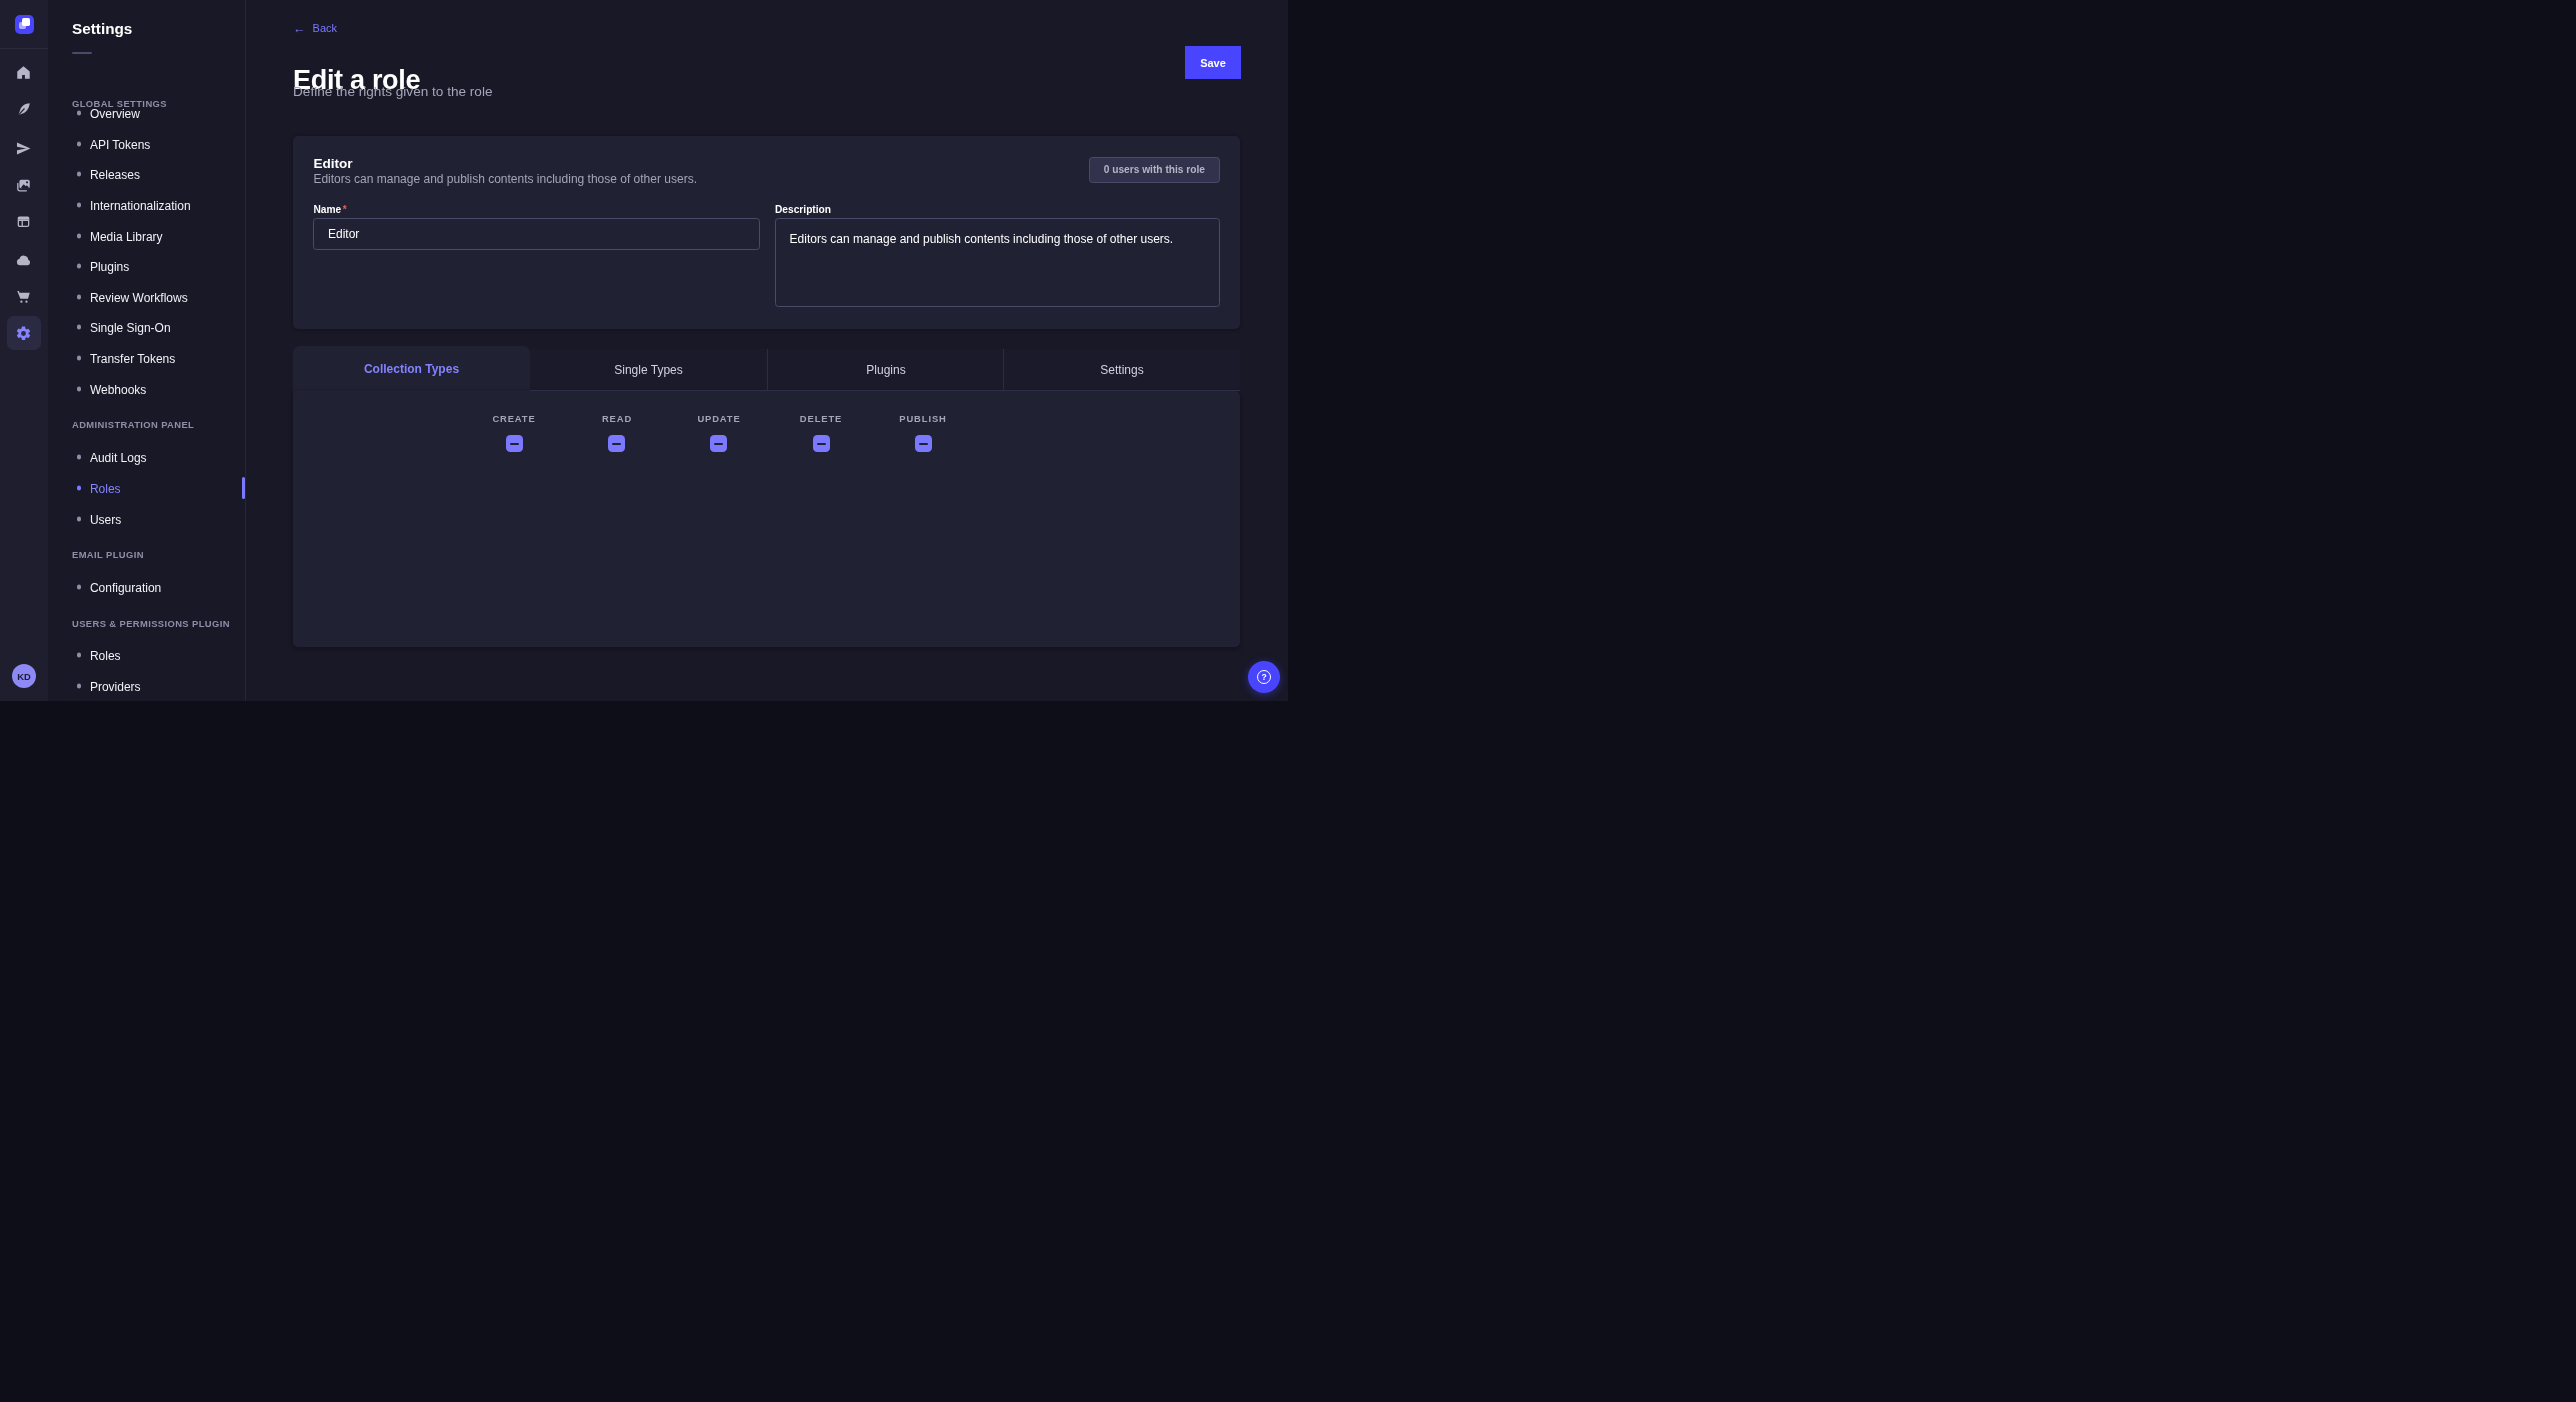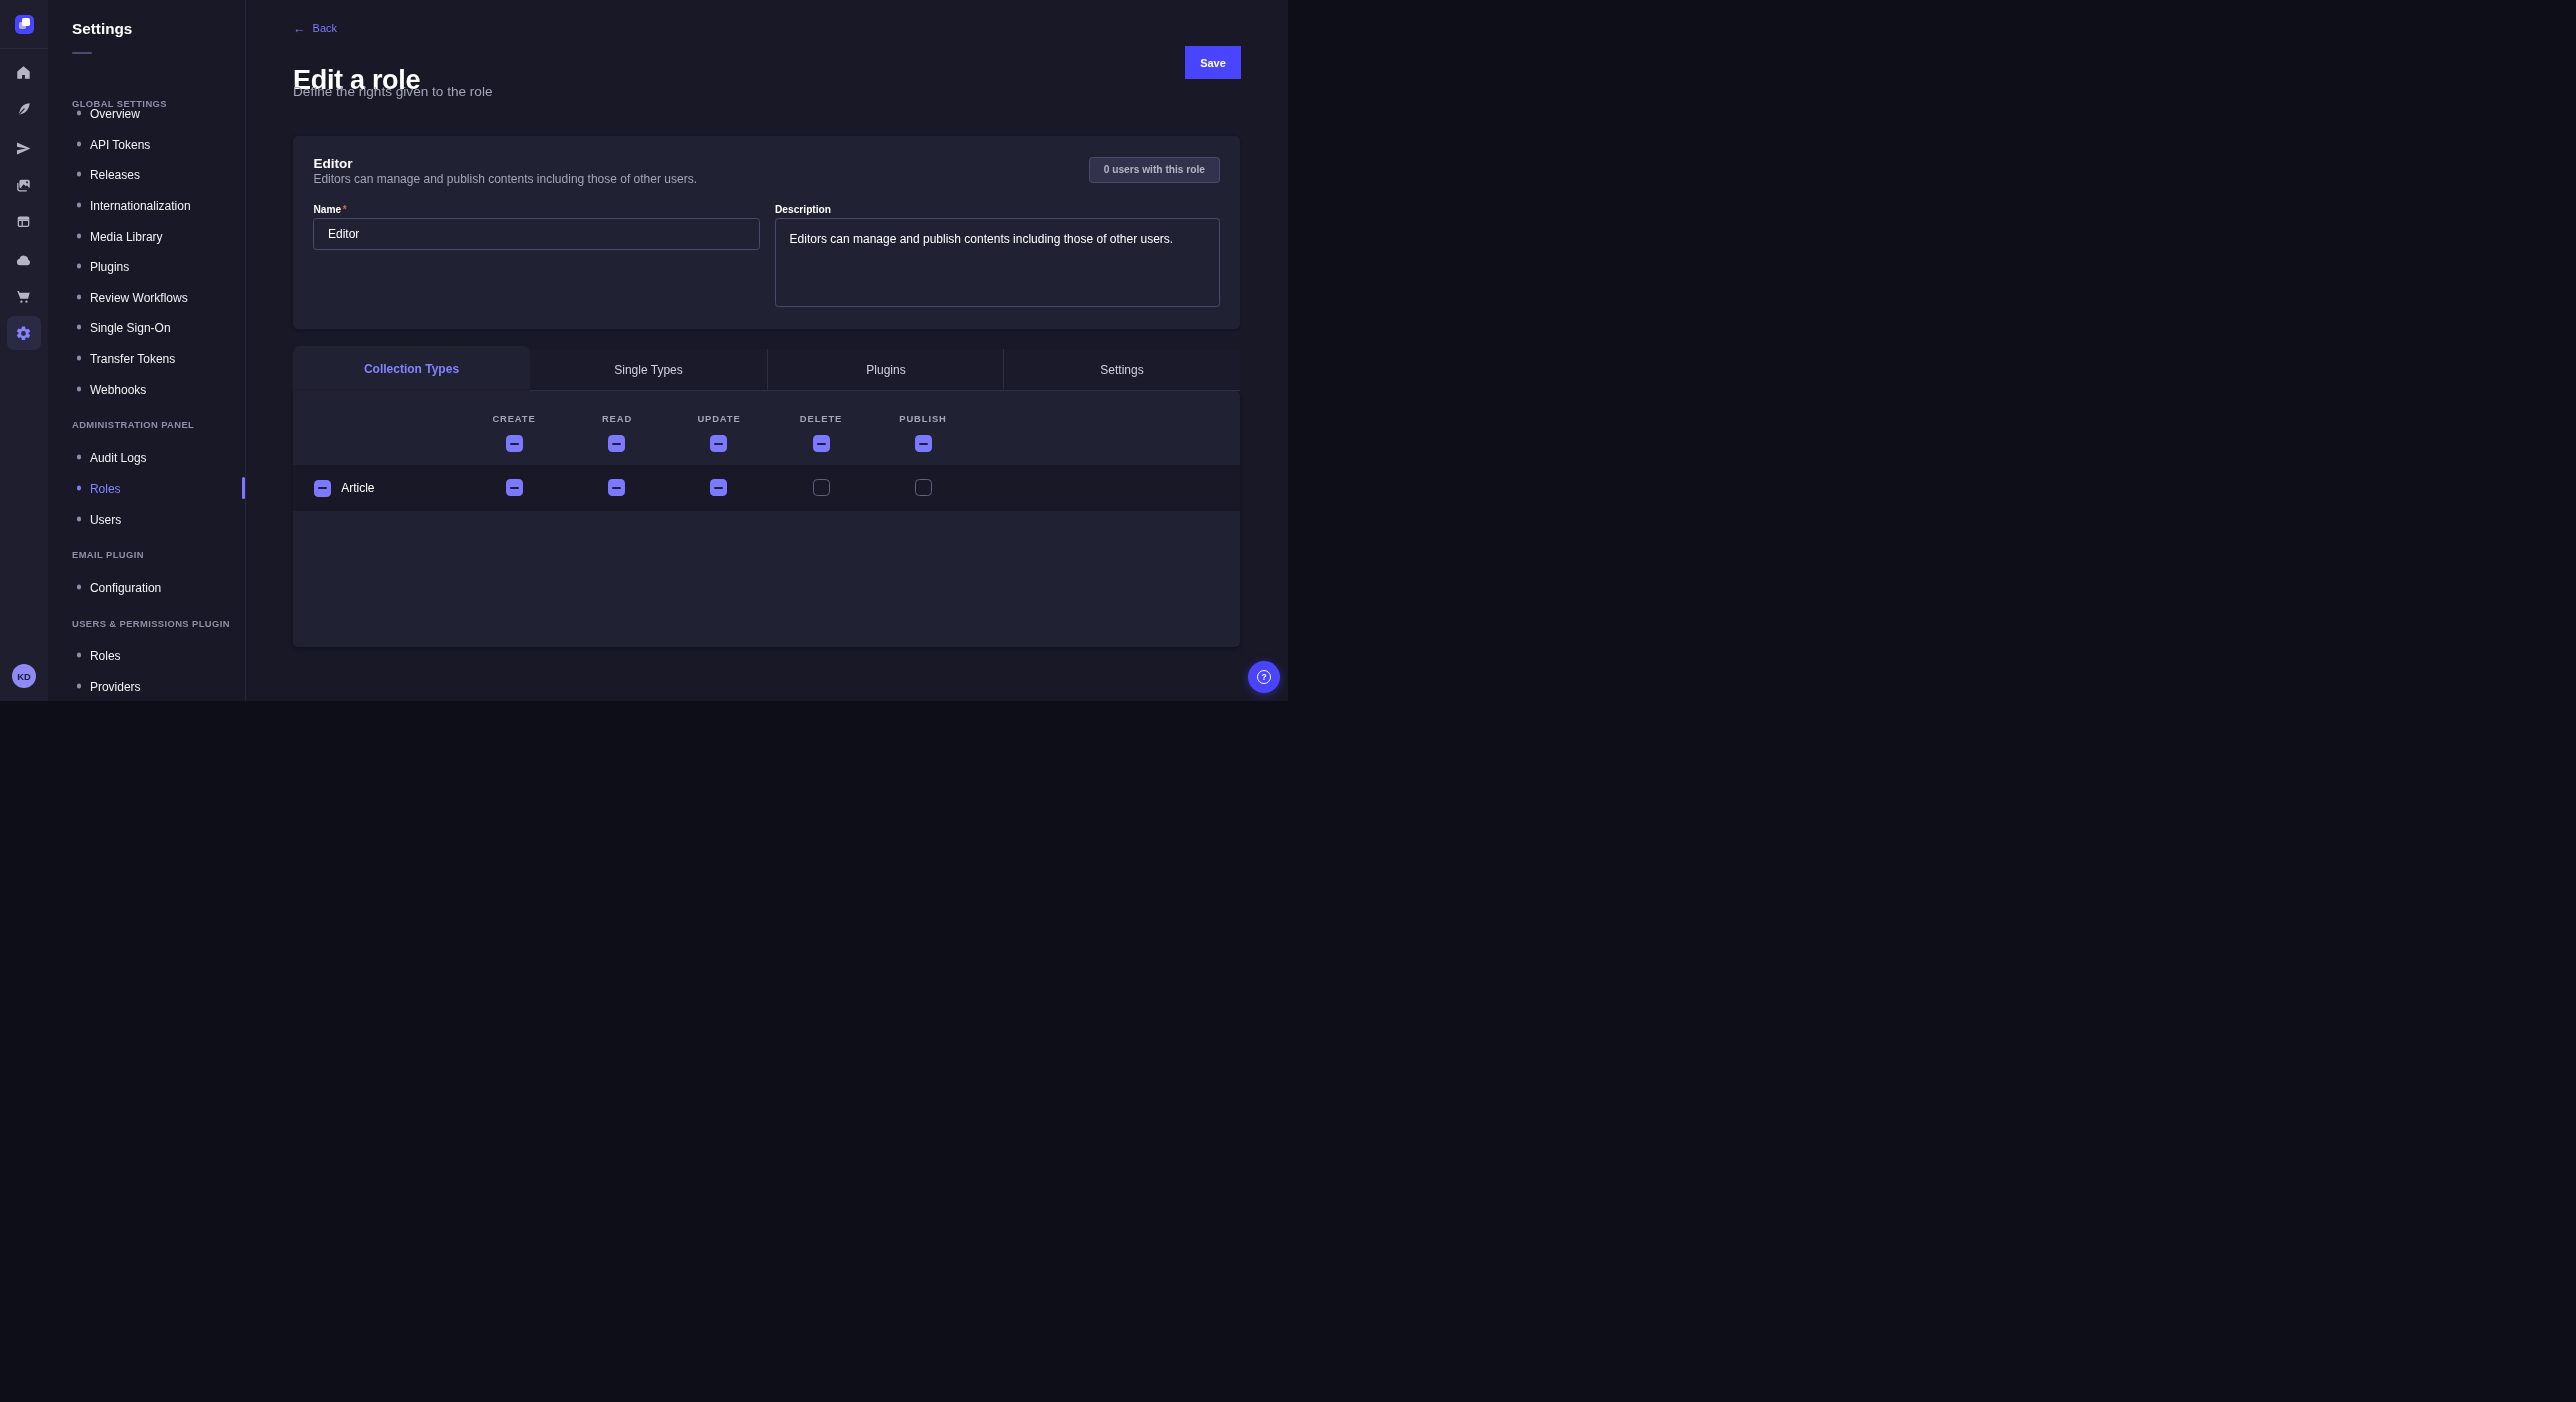--- a/index.html
+++ b/index.html
@@ -251,29 +251,20 @@
             <div class="col-label" style="left: 324px;">Read</div>
             <div class="cb indeterminate cell-cb" style="left: 315px;"></div>
             <div class="col-label" style="left: 426px;">Update</div>
             <div class="cb indeterminate cell-cb" style="left: 417px;"></div>
             <div class="col-label" style="left: 528px;">Delete</div>
             <div class="cb indeterminate cell-cb" style="left: 520px;"></div>
             <div class="col-label" style="left: 630px;">Publish</div>
             <div class="cb indeterminate cell-cb" style="left: 622px;"></div>
           </div>
         <div id="perm-rows">
-            <div class="perm-row dark">
-              <div class="cb indeterminate"></div>
-              <span class="entity-label">Article</span>
-              <div class="cb indeterminate cell-cb" style="left: 213px;"></div>
-              <div class="cb indeterminate cell-cb" style="left: 315px;"></div>
-              <div class="cb indeterminate cell-cb" style="left: 417px;"></div>
-              <div class="cb unchecked cell-cb" style="left: 520px;"></div>
-              <div class="cb unchecked cell-cb" style="left: 622px;"></div>
-            </div>
           </div>
       </div>
     </section>
   </main>
 
   <div id="help-btn">
     <span class="qcircle">?</span>
   </div>
 </div>
 

